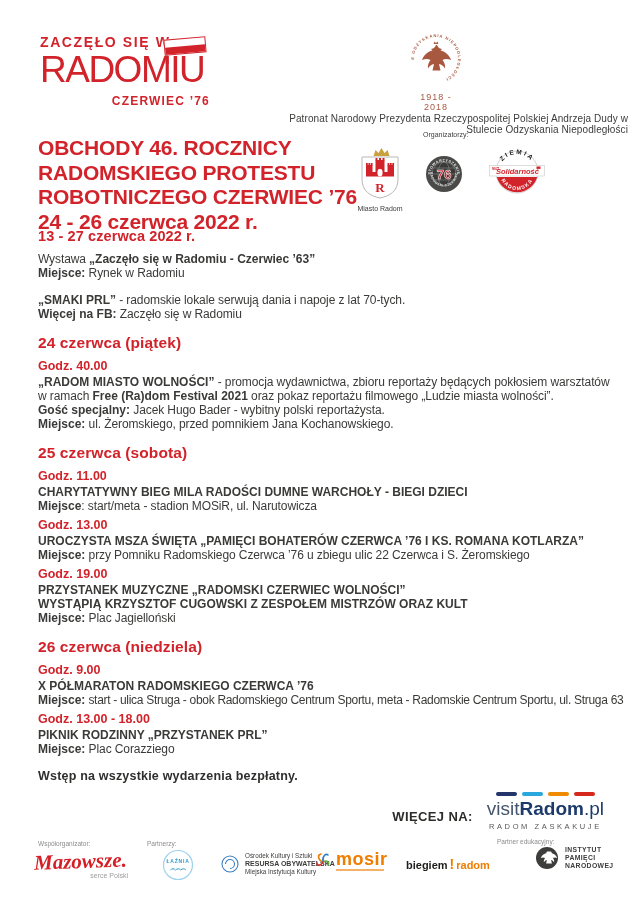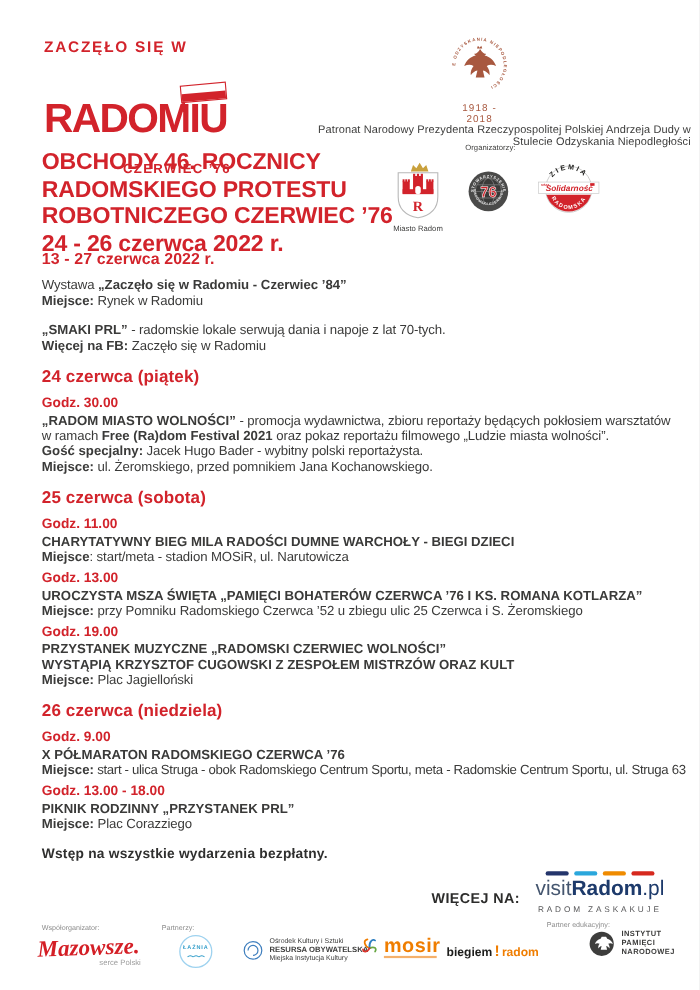--- a/index.html
+++ b/index.html
@@ -2,26 +2,26 @@
 <html lang="pl"><head>
 <meta charset="utf-8">
 <style>
   html,body{margin:0;padding:0;background:#e8e8e8;}
   .page{position:relative;width:636px;height:900px;margin:0 auto;background:#ffffff;
         font-family:"Liberation Sans",sans-serif;overflow:hidden;color:#3a3a39;}
 
   
   .brand{position:absolute;left:40px;top:34px;width:172px;color:#d2232b;}
   .brand-top{font-size:14px;font-weight:bold;letter-spacing:1.6px;}
-  .brand-word{font-size:37px;font-weight:bold;letter-spacing:-1.5px;line-height:40px;position:relative;margin-top:38px;}
+  .brand-word{font-size:37px;font-weight:normal;letter-spacing:-1.5px;line-height:40px;position:relative;}
   .brand-flag{position:absolute;right:6px;top:-12px;width:40px;height:14px;
               border:1.5px solid #d2232b;transform:rotate(-5deg);background:#fff;}
   .brand-flag .flag-bottom{position:absolute;left:0;bottom:0;width:100%;height:50%;background:#d2232b;}
   .brand-pole{position:absolute;right:44px;top:-8px;width:3px;height:22px;background:#d2232b;transform:rotate(-4deg);}
-  .brand-sub{font-size:12px;font-weight:bold;text-align:right;letter-spacing:1.2px;padding-right:2px;margin-top:18px;}
+  .brand-sub{font-size:12px;font-weight:bold;text-align:right;letter-spacing:1.2px;padding-right:2px;margin-top:4px;}
 
   
   .medal{position:absolute;left:408px;top:31px;width:56px;text-align:center;}
   .medal .years{font-size:9px;font-weight:normal;color:#a8583f;letter-spacing:1px;margin-top:1px;}
   .patronage-caption{position:absolute;right:8px;top:113px;width:352px;text-align:right;
                      font-size:10px;color:#3c3c3b;letter-spacing:0.1px;}
 
   
   .title-block{position:absolute;left:38px;top:136px;color:#d2232b;font-weight:bold;
                font-size:21px;line-height:24.5px;letter-spacing:-0.2px;}
@@ -64,21 +64,21 @@
   .lab-partners{left:147px;top:4px;}
   .lab-edu{left:497px;top:2px;}
   .mazowsze{position:absolute;left:34px;top:14px;width:100px;}
   .mazowsze-name{font-family:"Liberation Serif",serif;font-style:italic;font-weight:bold;
                  font-size:21px;color:#d41f26;transform:rotate(-2deg);line-height:22px;}
   .mazowsze-sub{font-size:7px;color:#9c9c9c;text-align:right;padding-right:6px;}
   .laznia{position:absolute;left:162px;top:13px;}
   .resursa{position:absolute;left:220px;top:16px;display:flex;gap:5px;align-items:center;}
   .resursa-text{font-size:6.3px;line-height:8px;color:#3c3c3b;}
   .resursa-text .bd{font-size:7px;font-weight:bold;}
-  .mosir{position:absolute;left:326px;top:15px;display:flex;gap:3px;align-items:center;}
+  .mosir{position:absolute;left:313px;top:15px;display:flex;gap:3px;align-items:center;}
   .mosir-text{display:flex;flex-direction:column;}
   .mosir-name{font-size:18px;line-height:17px;font-weight:bold;color:#ef7d00;letter-spacing:0.5px;}
   .mosir-bar{width:48px;height:2px;background:#f5b06a;margin-top:1px;}
   .biegiem{position:absolute;left:406px;top:20px;display:flex;align-items:baseline;gap:2px;
            font-size:11px;font-weight:bold;}
   .biegiem .blk{color:#1d1d1b;}
   .biegiem .bang{color:#ef7d00;font-size:14px;}
   .biegiem .org{color:#ef7d00;}
   .ipn{position:absolute;left:535px;top:10px;display:flex;gap:6px;align-items:center;}
   .ipn-text{font-size:6.8px;font-weight:bold;line-height:8.2px;color:#3c3c3b;letter-spacing:0.4px;}
@@ -188,45 +188,45 @@
       <text font-size="5" font-weight="bold" fill="#ffffff" letter-spacing="1.2">
         <textPath href="#solBot" startOffset="50%" text-anchor="middle">RADOMSKA</textPath>
       </text>
     </svg>
   </div>
 
   <main class="schedule">
 
     <section class="sec">
       <h2 class="h-date">13 - 27 czerwca 2022 r.</h2>
-      <p class="row"><span>Wystawa </span><b>„Zaczęło się w Radomiu - Czerwiec ’84”</b></p>
+      <p class="row"><span>Wystawa </span><b>„Zaczęło się w Radomiu - Czerwiec ’63”</b></p>
       <p class="row"><b>Miejsce:</b><span> Rynek w Radomiu</span></p>
     </section>
 
     <section class="sec">
       <p class="row"><b>„SMAKI PRL”</b><span> - radomskie lokale serwują dania i napoje z lat 70-tych.</span></p>
       <p class="row"><b>Więcej na FB:</b><span> Zaczęło się w Radomiu</span></p>
     </section>
 
     <section class="sec">
       <h2 class="h-day">24 czerwca (piątek)</h2>
-      <p class="time first">Godz. 30.00</p>
+      <p class="time first">Godz. 40.00</p>
       <p class="row"><b>„RADOM MIASTO WOLNOŚCI”</b><span> - promocja wydawnictwa, zbioru reportaży będących pokłosiem warsztatów w ramach </span><b>Free (Ra)dom Festival 2021</b><span> oraz pokaz reportażu filmowego „Ludzie miasta wolności”.</span></p>
       <p class="row"><b>Gość specjalny:</b><span> Jacek Hugo Bader - wybitny polski reportażysta.</span></p>
       <p class="row"><b>Miejsce:</b><span> ul. Żeromskiego, przed pomnikiem Jana Kochanowskiego.</span></p>
     </section>
 
     <section class="sec">
       <h2 class="h-day">25 czerwca (sobota)</h2>
       <p class="time first">Godz. 11.00</p>
       <p class="row"><b>CHARYTATYWNY BIEG MILA RADOŚCI DUMNE WARCHOŁY - BIEGI DZIECI</b></p>
       <p class="row"><b>Miejsce</b><span>: start/meta - stadion MOSiR, ul. Narutowicza</span></p>
       <p class="time">Godz. 13.00</p>
       <p class="row"><b>UROCZYSTA MSZA ŚWIĘTA „PAMIĘCI BOHATERÓW CZERWCA ’76 I KS. ROMANA KOTLARZA”</b></p>
-      <p class="row"><b>Miejsce:</b><span> przy Pomniku Radomskiego Czerwca ’52 u zbiegu ulic 25 Czerwca i S. Żeromskiego</span></p>
+      <p class="row"><b>Miejsce:</b><span> przy Pomniku Radomskiego Czerwca ’76 u zbiegu ulic 22 Czerwca i S. Żeromskiego</span></p>
       <p class="time">Godz. 19.00</p>
       <p class="row"><b>PRZYSTANEK MUZYCZNE „RADOMSKI CZERWIEC WOLNOŚCI”</b></p>
       <p class="row"><b>WYSTĄPIĄ KRZYSZTOF CUGOWSKI Z ZESPOŁEM MISTRZÓW ORAZ KULT</b></p>
       <p class="row"><b>Miejsce:</b><span> Plac Jagielloński</span></p>
     </section>
 
     <section class="sec">
       <h2 class="h-day">26 czerwca (niedziela)</h2>
       <p class="time first">Godz. 9.00</p>
       <p class="row"><b>X PÓŁMARATON RADOMSKIEGO CZERWCA ’76</b></p>

